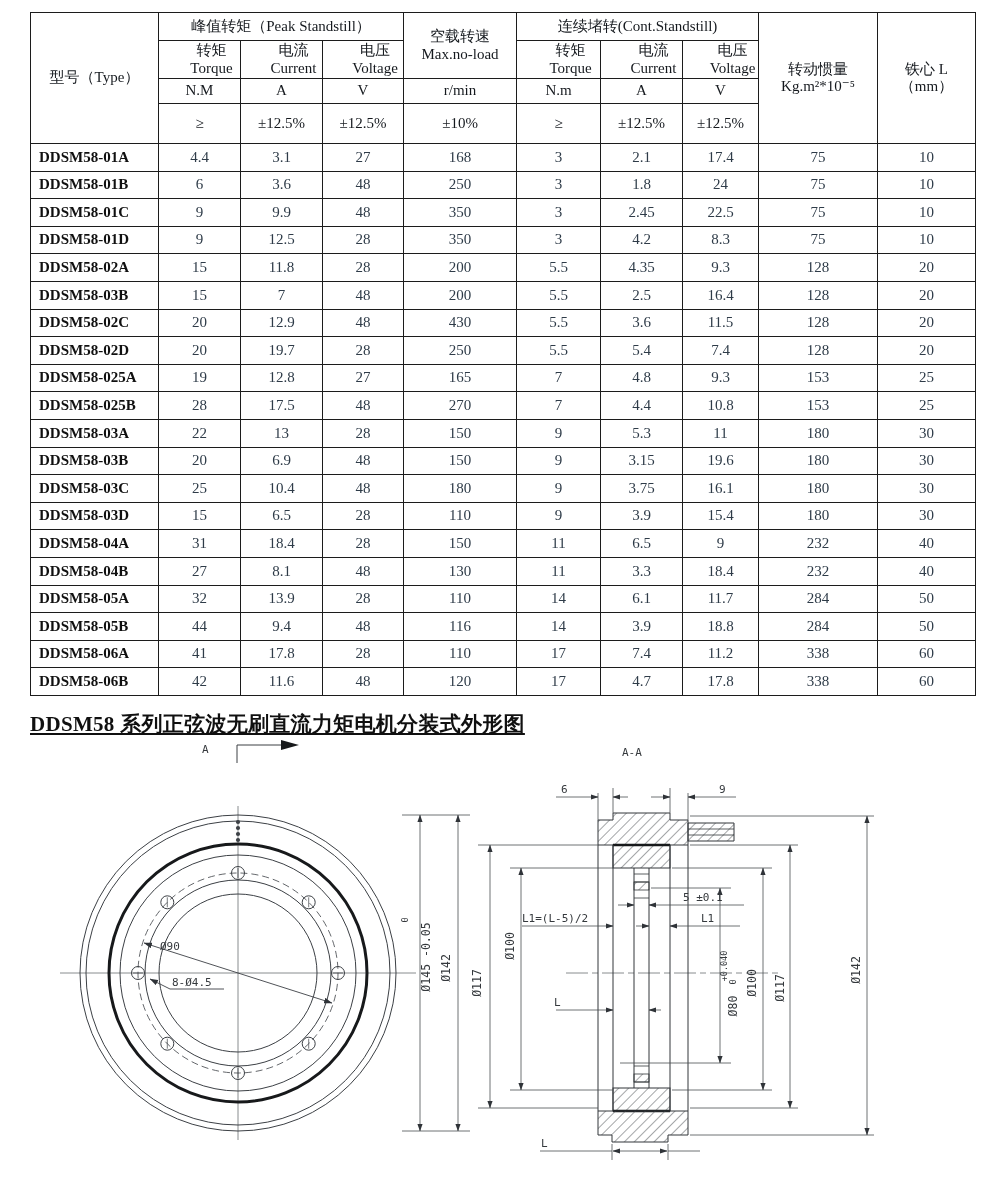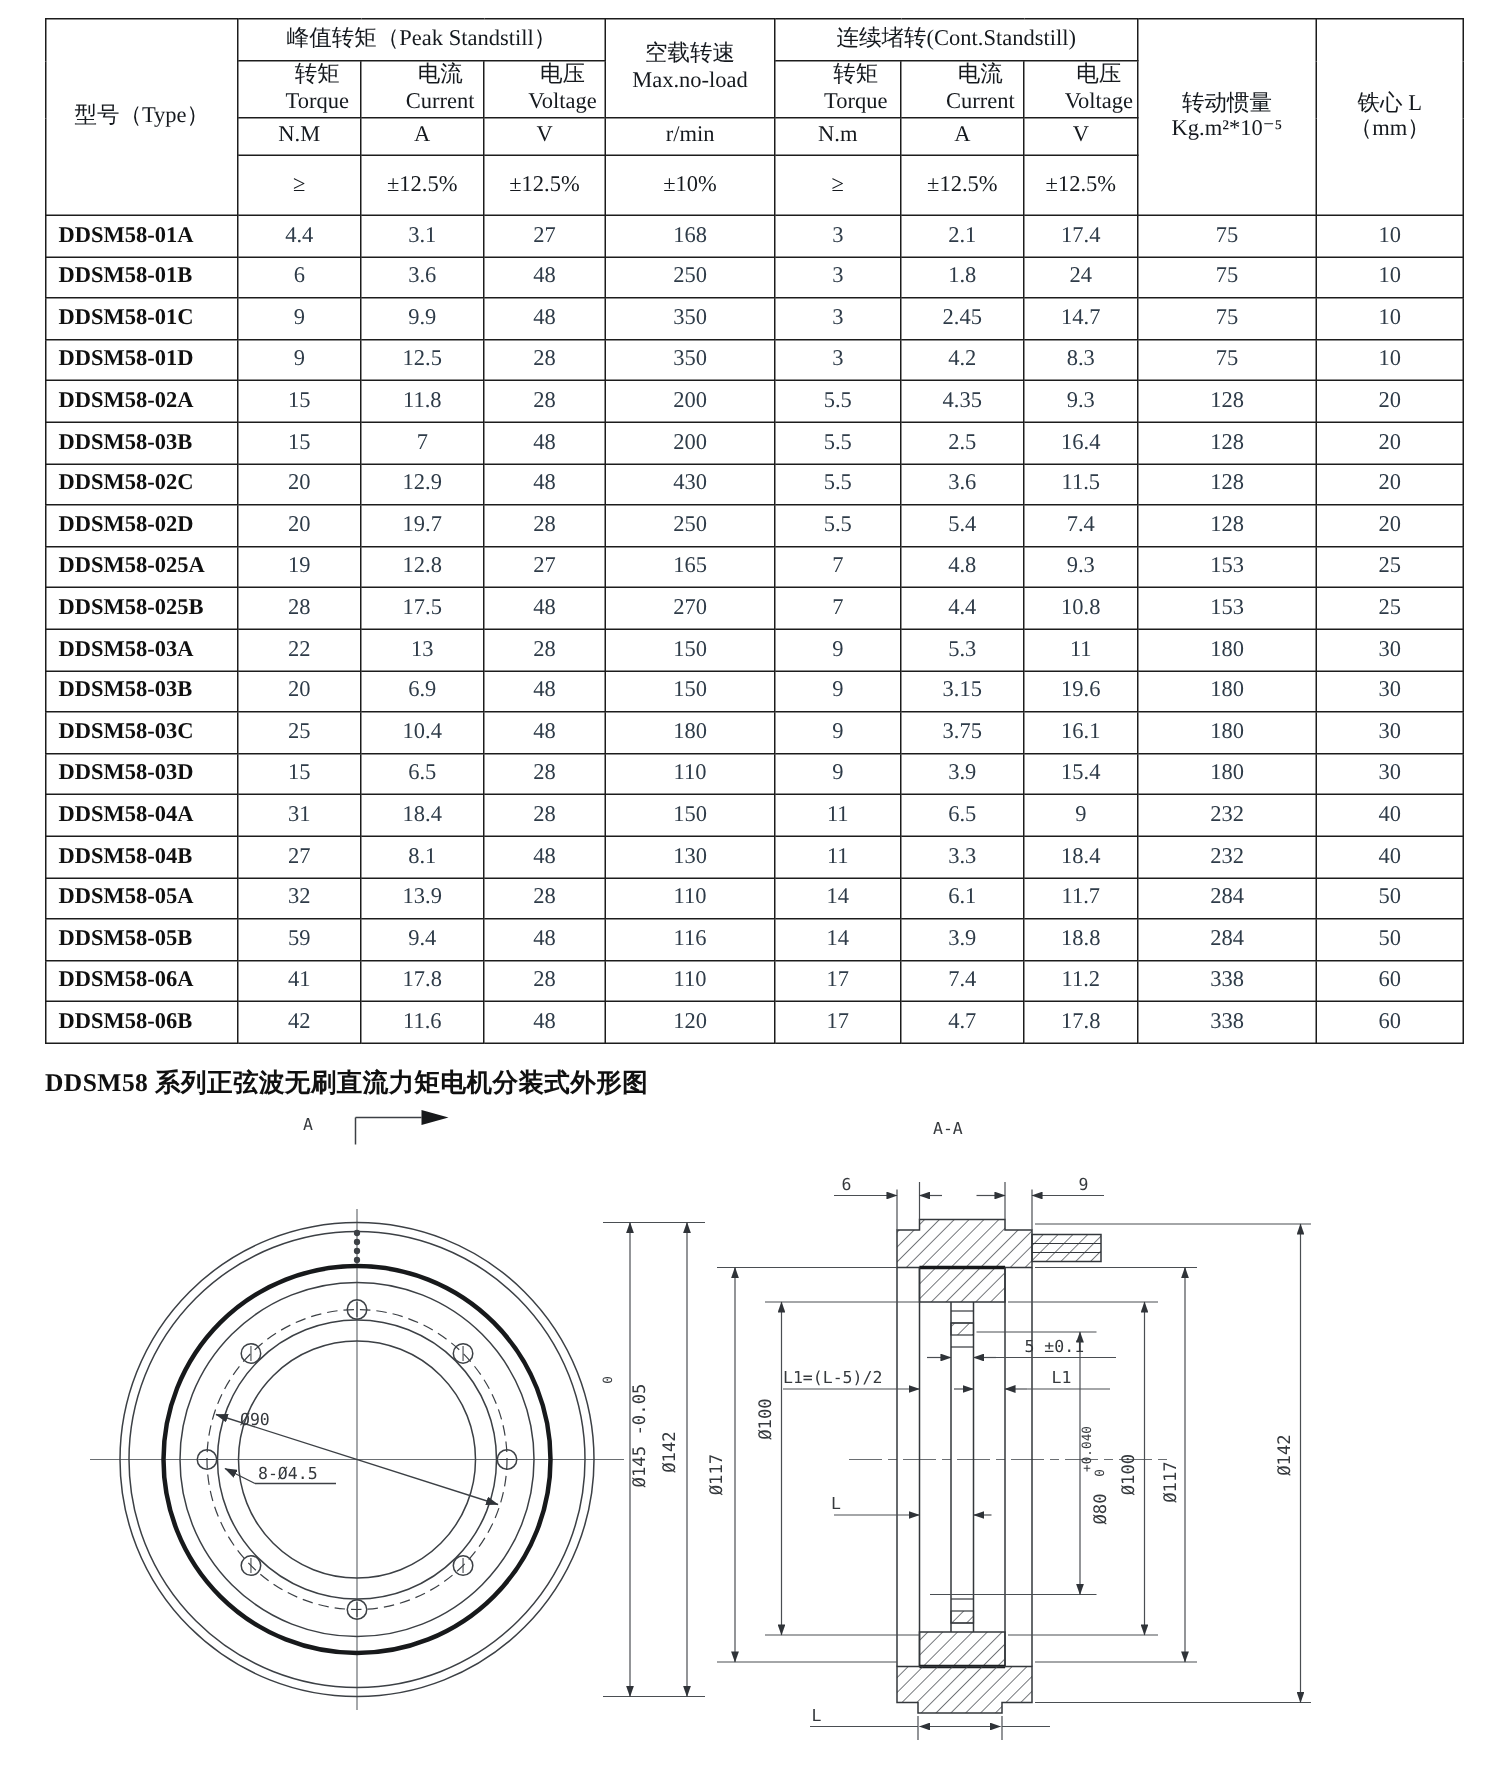--- a/index.html
+++ b/index.html
@@ -24,21 +24,21 @@
   tr.h2 th{height:37px;padding-left:24px;}
   tr.h3 th{height:24px;}
   tr.h4 th{height:39px;font-size:15px;}
   th.twoLine div{display:block;}
   tbody.rows td{height:26.6px;}
   tbody.rows td.model{
     text-align:left;padding-left:8px;font-weight:bold;color:#101010;
   }
   .caption{
     position:absolute;left:30px;top:710px;width:940px;
-    font-size:17px;font-weight:bold;color:#101010;letter-spacing:.3px;
+    font-size:21px;font-weight:bold;color:#101010;letter-spacing:.3px;text-decoration:underline;
   }
   
   svg.drawing{position:absolute;left:0;top:736px;}
   svg.drawing text{
     font-family:"DejaVu Sans Mono","Liberation Mono",monospace;
     fill:#35393d;font-size:11.5px;
   }
   svg.drawing .dim{font-size:11px;}
   svg.drawing .tol{font-size:8.5px;}
 </style>
@@ -147,21 +147,21 @@
         <td>10</td>
       </tr>
       <tr>
         <td class="model">DDSM58-01C</td>
         <td>9</td>
         <td>9.9</td>
         <td>48</td>
         <td>350</td>
         <td>3</td>
         <td>2.45</td>
-        <td>14.7</td>
+        <td>22.5</td>
         <td>75</td>
         <td>10</td>
       </tr>
       <tr>
         <td class="model">DDSM58-01D</td>
         <td>9</td>
         <td>12.5</td>
         <td>28</td>
         <td>350</td>
         <td>3</td>
@@ -321,21 +321,21 @@
         <td>28</td>
         <td>110</td>
         <td>14</td>
         <td>6.1</td>
         <td>11.7</td>
         <td>284</td>
         <td>50</td>
       </tr>
       <tr>
         <td class="model">DDSM58-05B</td>
-        <td>59</td>
+        <td>44</td>
         <td>9.4</td>
         <td>48</td>
         <td>116</td>
         <td>14</td>
         <td>3.9</td>
         <td>18.8</td>
         <td>284</td>
         <td>50</td>
       </tr>
       <tr>

